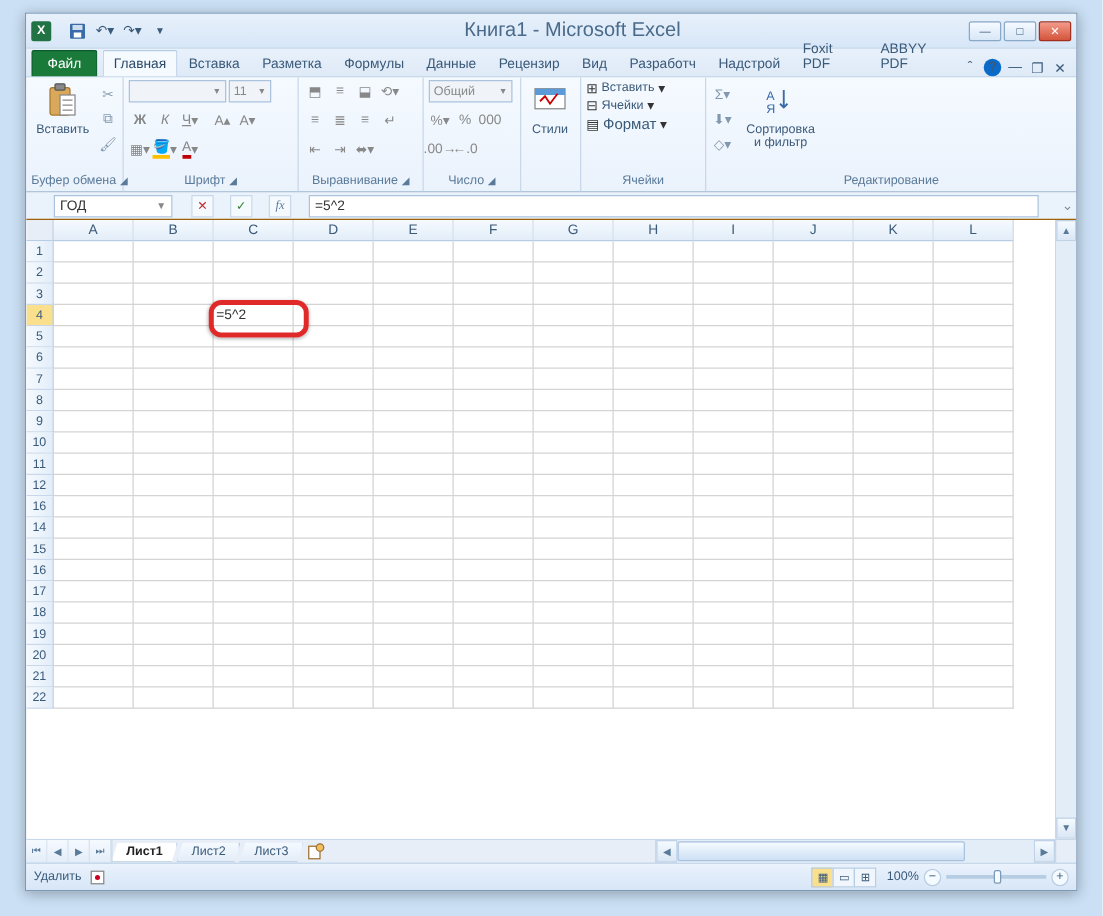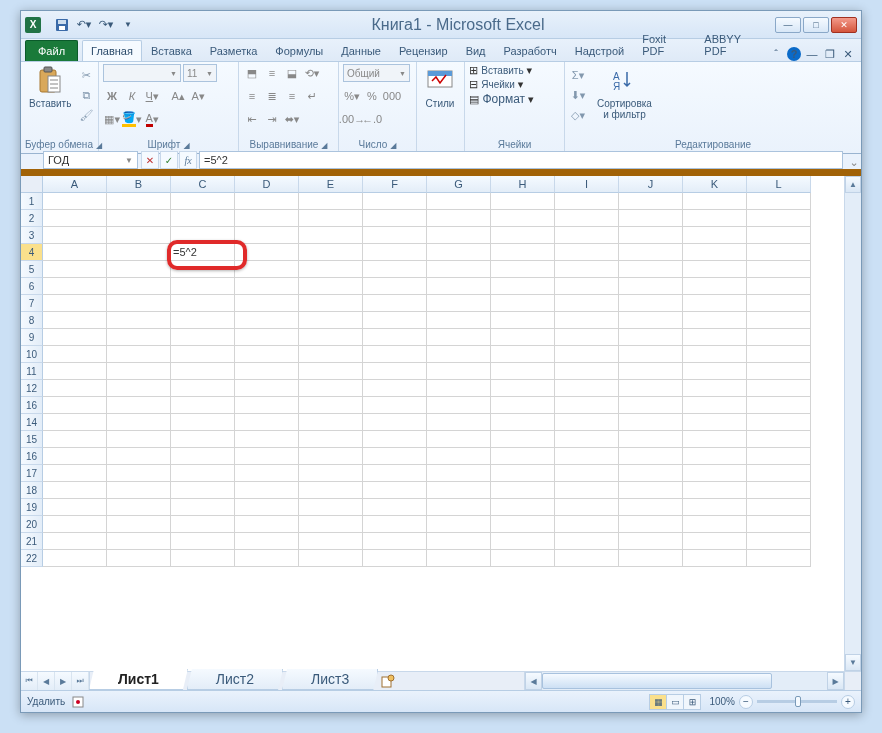--- a/index.html
+++ b/index.html
@@ -35,21 +35,21 @@
   .big-btn .ic-lg{width:30px;height:30px;display:flex;align-items:center;justify-content:center;}
   .big-btn .lbl{font-size:10px;color:#3a5a7a;text-align:center;line-height:1.1;margin-top:2px;}
   .sm-stack{display:flex;flex-direction:column;gap:2px;justify-content:flex-start;padding-top:2px;}
   .sm-btn{width:18px;height:18px;display:flex;align-items:center;justify-content:center;color:#3a5a7a;cursor:pointer;font-size:11px;opacity:.6;}
   .font-row{display:flex;align-items:center;gap:2px;margin-bottom:3px;}
   .combo{border:1px solid #abc3dd;background:#fff;font-size:10px;height:18px;display:flex;align-items:center;padding:0 3px;color:#888;}
   .combo.disabled{background:#f0f4f9;}
   .fmt-btn{width:18px;height:18px;display:flex;align-items:center;justify-content:center;color:#888;font-size:11px;cursor:pointer;}
   svg{display:block;}
   
-  .formula-bar{height:22px;background:#eaf2fc;border-bottom:7px solid #a16207;display:flex;align-items:flex-end;}
+  .formula-bar{height:22px;background:#eaf2fc;border-bottom:1px solid #a16207;display:flex;align-items:center;gap:12px;}
   .name-box{width:95px;border:1px solid #abc3dd;background:#fff;height:18px;margin:0 2px 0 22px;display:flex;align-items:center;padding:0 4px;font-size:11px;}
   .name-box .dd{margin-left:auto;color:#888;font-size:8px;}
   .fb-btn{width:18px;height:18px;display:flex;align-items:center;justify-content:center;color:#5a7a9a;cursor:pointer;border:1px solid #c8d8ea;background:#f5faff;font-size:10px;margin-left:1px;}
   .fb-fx{font-style:italic;font-family:serif;}
   .formula-input{flex:1;border:1px solid #abc3dd;background:#fff;height:18px;margin:0 4px 0 2px;padding:0 4px;font-size:11px;display:flex;align-items:center;}
   .fb-expand{width:14px;color:#888;text-align:center;cursor:pointer;}
   
   .grid-wrap{flex:1;display:flex;overflow:hidden;background:#fff;position:relative;}
   .grid{display:grid;grid-template-columns:22px repeat(12,64px);grid-auto-rows:17px;}
   .corner{background:#e8eef7;border-right:1px solid #b7cde4;border-bottom:1px solid #b7cde4;}
@@ -60,21 +60,21 @@
   .cell.active{outline:none;}
   .highlight-ring{position:absolute;border:4px solid #e02a2a;border-radius:10px;pointer-events:none;box-shadow:0 1px 3px rgba(0,0,0,.3);}
   .vscroll{width:17px;background:#e8eef7;border-left:1px solid #c8d8ea;display:flex;flex-direction:column;}
   .vscroll .arr{height:17px;background:linear-gradient(#f5faff,#dae7f5);border:1px solid #c0d2e6;display:flex;align-items:center;justify-content:center;font-size:8px;color:#5a7a9a;cursor:pointer;}
   .vscroll .track{flex:1;background:#e3edf8;}
   
   .sheetbar{height:19px;background:#e8eef7;display:flex;align-items:stretch;border-top:1px solid #c8d8ea;}
   .sheet-nav{display:flex;border-right:1px solid #c8d8ea;}
   .sheet-nav .nav{width:17px;display:flex;align-items:center;justify-content:center;font-size:8px;color:#5a7a9a;border-right:1px solid #d8e4f0;cursor:pointer;background:linear-gradient(#f5faff,#e3edf8);}
   .sheet-tabs{display:flex;align-items:flex-end;}
-  .sheet-tab{padding:2px 28px;font-size:14px;background:linear-gradient(#f5faff,#e3edf8);border:1px solid #b7cde4;border-top:none;margin-left:-1px;cursor:pointer;color:#3a5a7a;position:relative;clip-path:polygon(5px 0,100% 0,calc(100% - 5px) 100%,0 100%);}
+  .sheet-tab{padding:2px 11px;font-size:10px;background:linear-gradient(#f5faff,#e3edf8);border:1px solid #b7cde4;border-top:none;margin-left:-1px;cursor:pointer;color:#3a5a7a;position:relative;clip-path:polygon(5px 0,100% 0,calc(100% - 5px) 100%,0 100%);}
   .sheet-tab.active{background:#fff;font-weight:bold;color:#222;z-index:1;}
   .sheet-add{width:20px;display:flex;align-items:center;justify-content:center;cursor:pointer;color:#a07030;}
   .sheetbar .spacer{flex:1;}
   .hscroll{width:320px;display:flex;border-left:1px solid #c8d8ea;}
   .hscroll .arr{width:17px;background:linear-gradient(#f5faff,#dae7f5);border:1px solid #c0d2e6;display:flex;align-items:center;justify-content:center;font-size:8px;color:#5a7a9a;cursor:pointer;}
   .hscroll .track{flex:1;background:#e3edf8;position:relative;}
   .hscroll .thumb{position:absolute;left:0;top:1px;bottom:1px;width:230px;background:linear-gradient(#f5faff,#cde0f4);border:1px solid #a8c2de;border-radius:2px;}
   
   .statusbar{height:22px;background:linear-gradient(#eaf2fc,#d7e6f7);border-top:1px solid #b7cde4;display:flex;align-items:center;padding:0 6px;font-size:10px;color:#3a5a7a;}
   .statusbar .flex{flex:1;}

